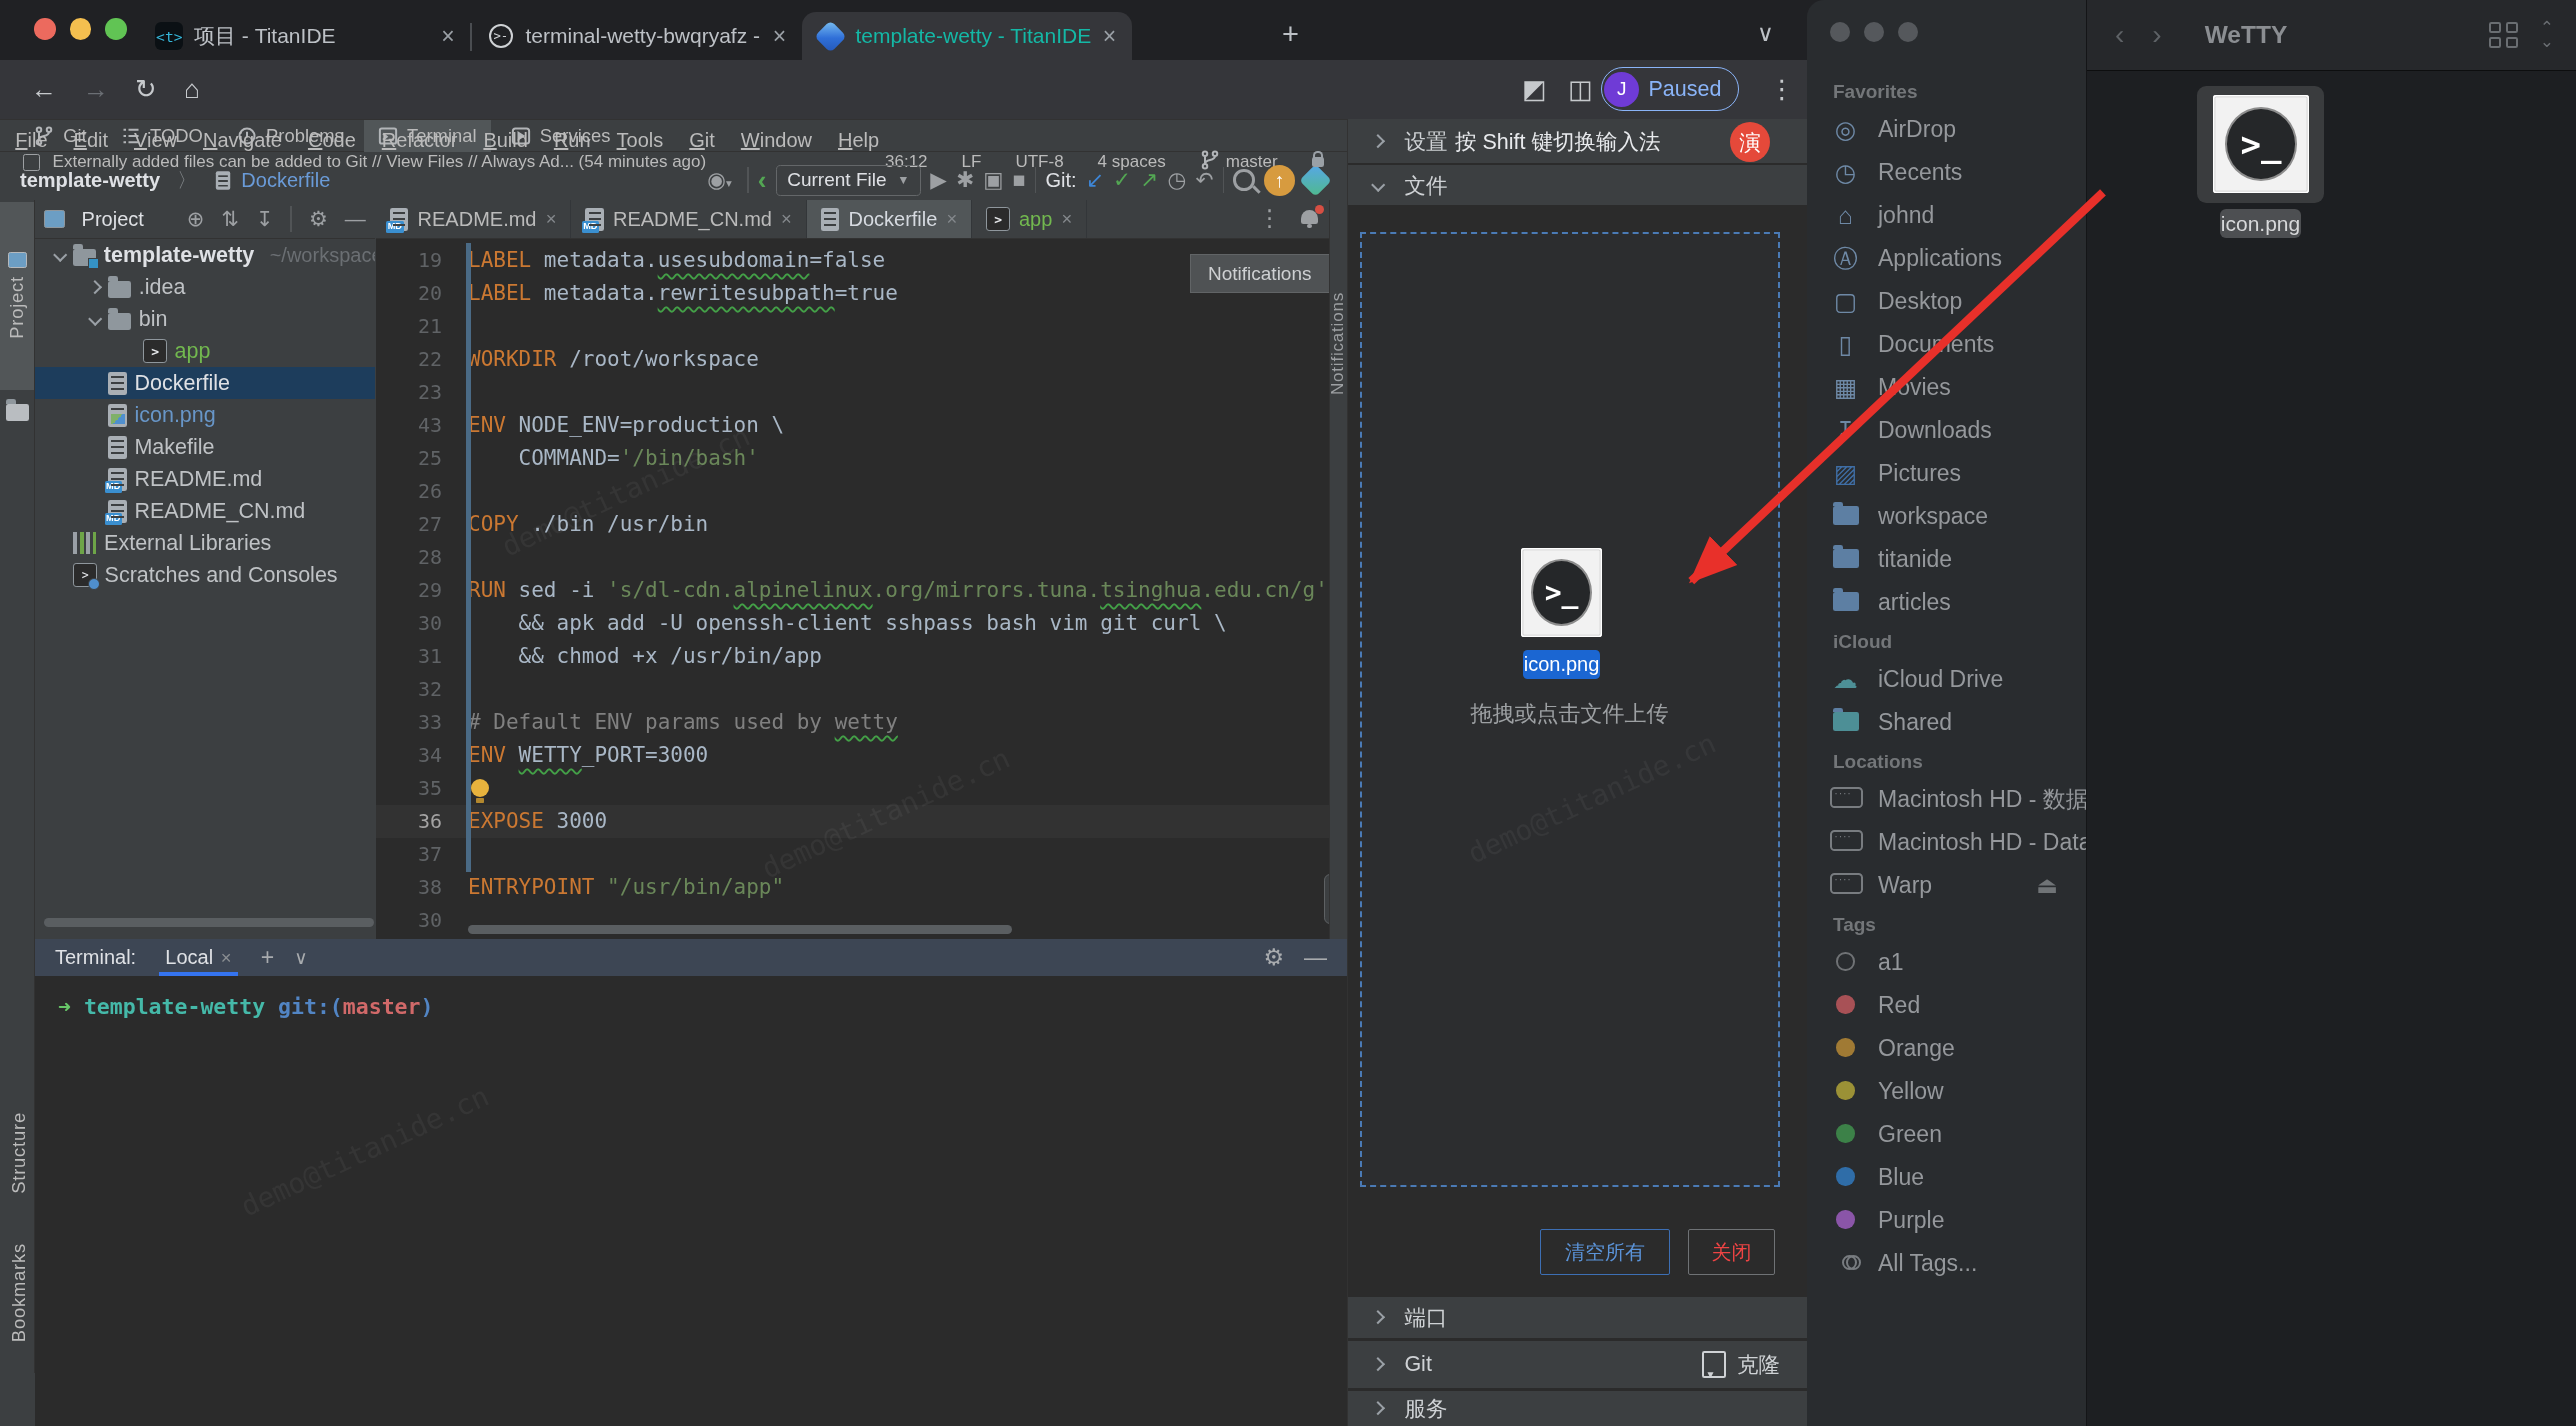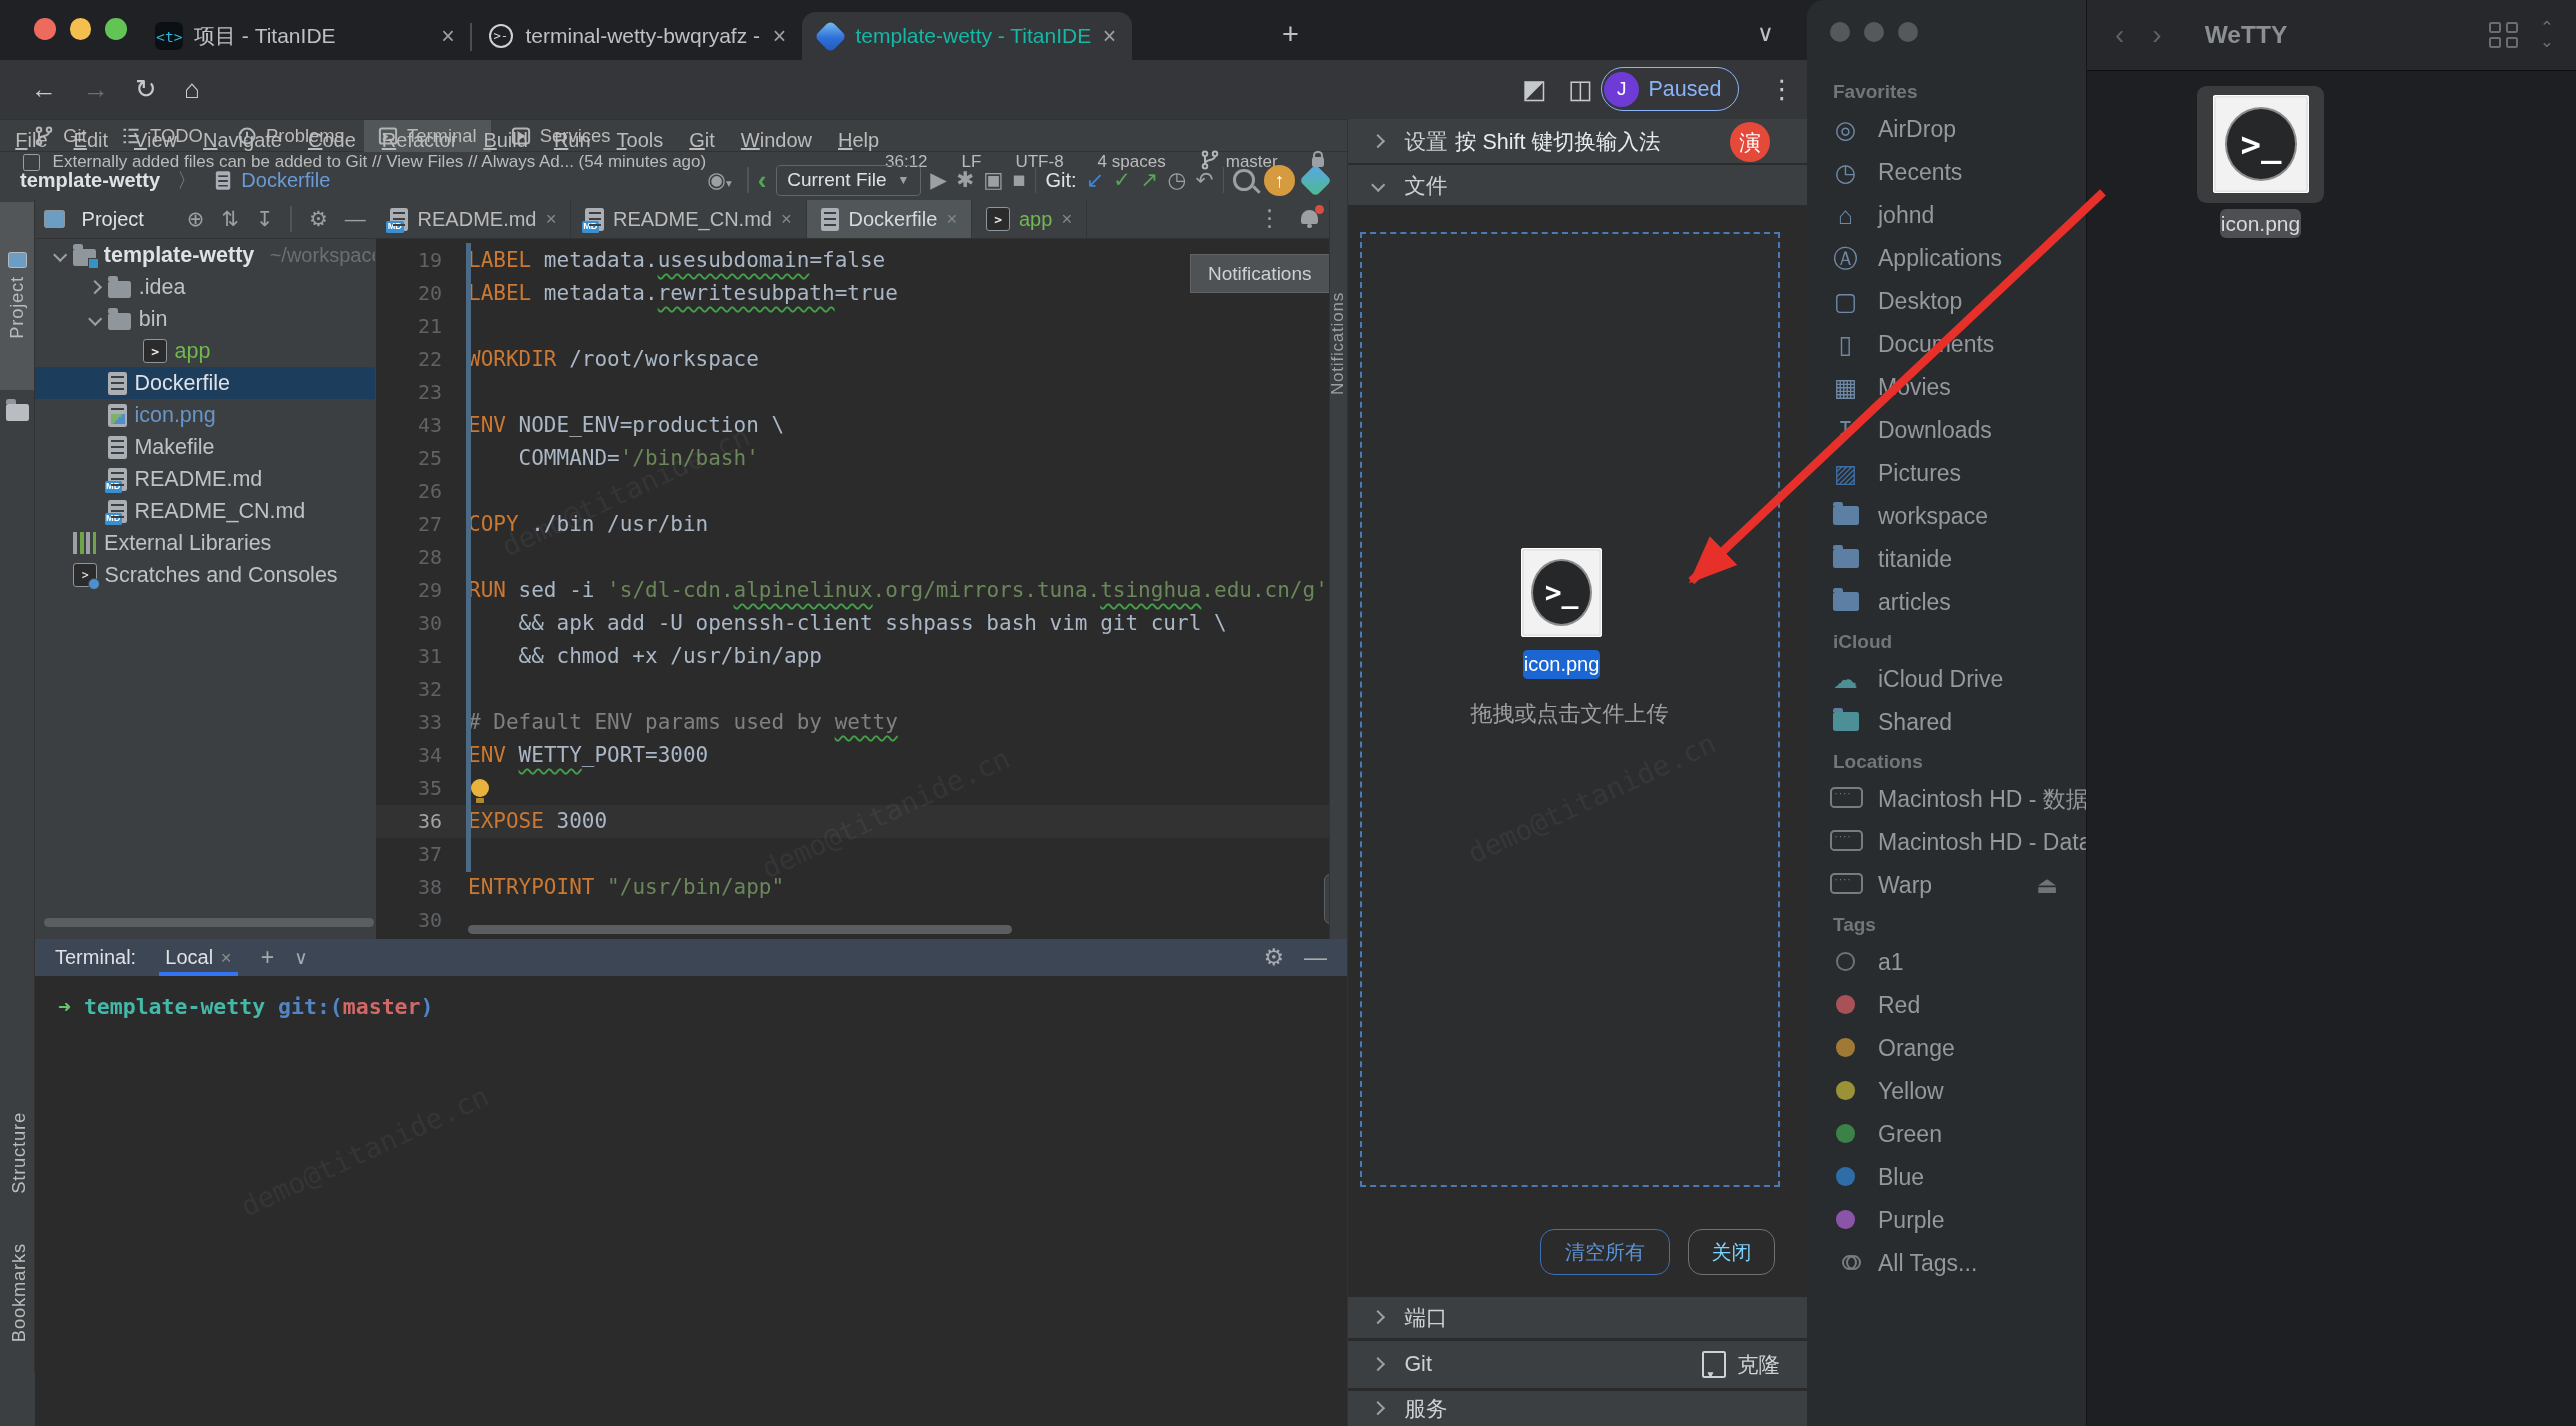--- a/index.html
+++ b/index.html
@@ -153,23 +153,23 @@
   #imehint{position:absolute;left:107px;font-size:21.5px;color:#e8eaed;white-space:nowrap;}
   #imebadge{position:absolute;left:382px;top:3.1px;width:40px;height:40px;border-radius:50%;background:#e5493a;color:#fff;font-size:21.5px;display:flex;align-items:center;justify-content:center;}
   #dropzone{left:11.5px;top:113px;width:420px;height:955px;border:2.3px dashed #4a7ab5;box-sizing:border-box;background:rgba(46,52,60,.25);}
   .term-icon{background:#f2f2f2;border-radius:3.1px;display:flex;align-items:center;justify-content:center;box-shadow:inset 0 0 0 1.5px #fff, inset 0 0 0 2.3px #c9c9c9;}
   .term-icon .circ{width:76%;height:76%;border-radius:50%;background:#252729;border:2.3px solid #8d8d8d;box-sizing:border-box;color:#fff;
         display:flex;align-items:center;justify-content:center;font-family:"DejaVu Sans Mono",monospace;font-weight:bold;}
   #upicon{left:173px;top:429px;width:81px;height:89px;}
   #upicon .circ{font-size:28px;}
   #uplabel{left:175px;top:531px;width:77px;height:29px;background:#1b66d2;border-radius:4.6px;color:#fff;font-size:20px;display:flex;align-items:center;justify-content:center;}
   #uphint{left:0px;top:580px;width:443px;text-align:center;font-size:22px;color:#9da0a3;}
-  .pbtn{position:absolute;top:1110px;height:46px;border-radius:14px;font-size:20px;display:flex;align-items:center;justify-content:center;box-sizing:border-box;}
+  .pbtn{position:absolute;top:1110px;height:46px;border-radius:2px;font-size:20px;display:flex;align-items:center;justify-content:center;box-sizing:border-box;}
   #btnclear{left:192px;width:130px;border:1.5px solid #3d6fb4;color:#5b93d8;}
-  #btnclose{left:340px;width:87px;border:1.5px solid #6f7275;color:#7dd3fc;}
+  #btnclose{left:340px;width:87px;border:1.5px solid #6f7275;color:#ef4444;}
   .gitclone{position:absolute;right:28px;display:flex;align-items:center;gap:10.7px;font-size:21.5px;color:#cfd2d5;}
   .cloneico{width:20px;height:23px;border:2.3px solid #cfd2d5;border-radius:2.3px;position:relative;}
   .cloneico::after{content:"";position:absolute;left:3.1px;bottom:-2.3px;width:6.1px;height:6.1px;background:#cfd2d5;clip-path:polygon(0 0,100% 0,50% 100%);}
 
   
   #finder{left:1807px;top:0;width:769px;height:1426px;}
   #fsidebar{position:absolute;left:0;top:0;width:279px;height:1426px;background:#292c2f;border-radius:17px 0 0 0;box-sizing:border-box;}
   #ftraffic{position:absolute;left:23px;top:21.5px;display:flex;gap:14px;}
   .ftl{width:20px;height:20px;border-radius:50%;background:#55585c;}
   #fslist{position:absolute;left:0;top:74px;width:279px;}

